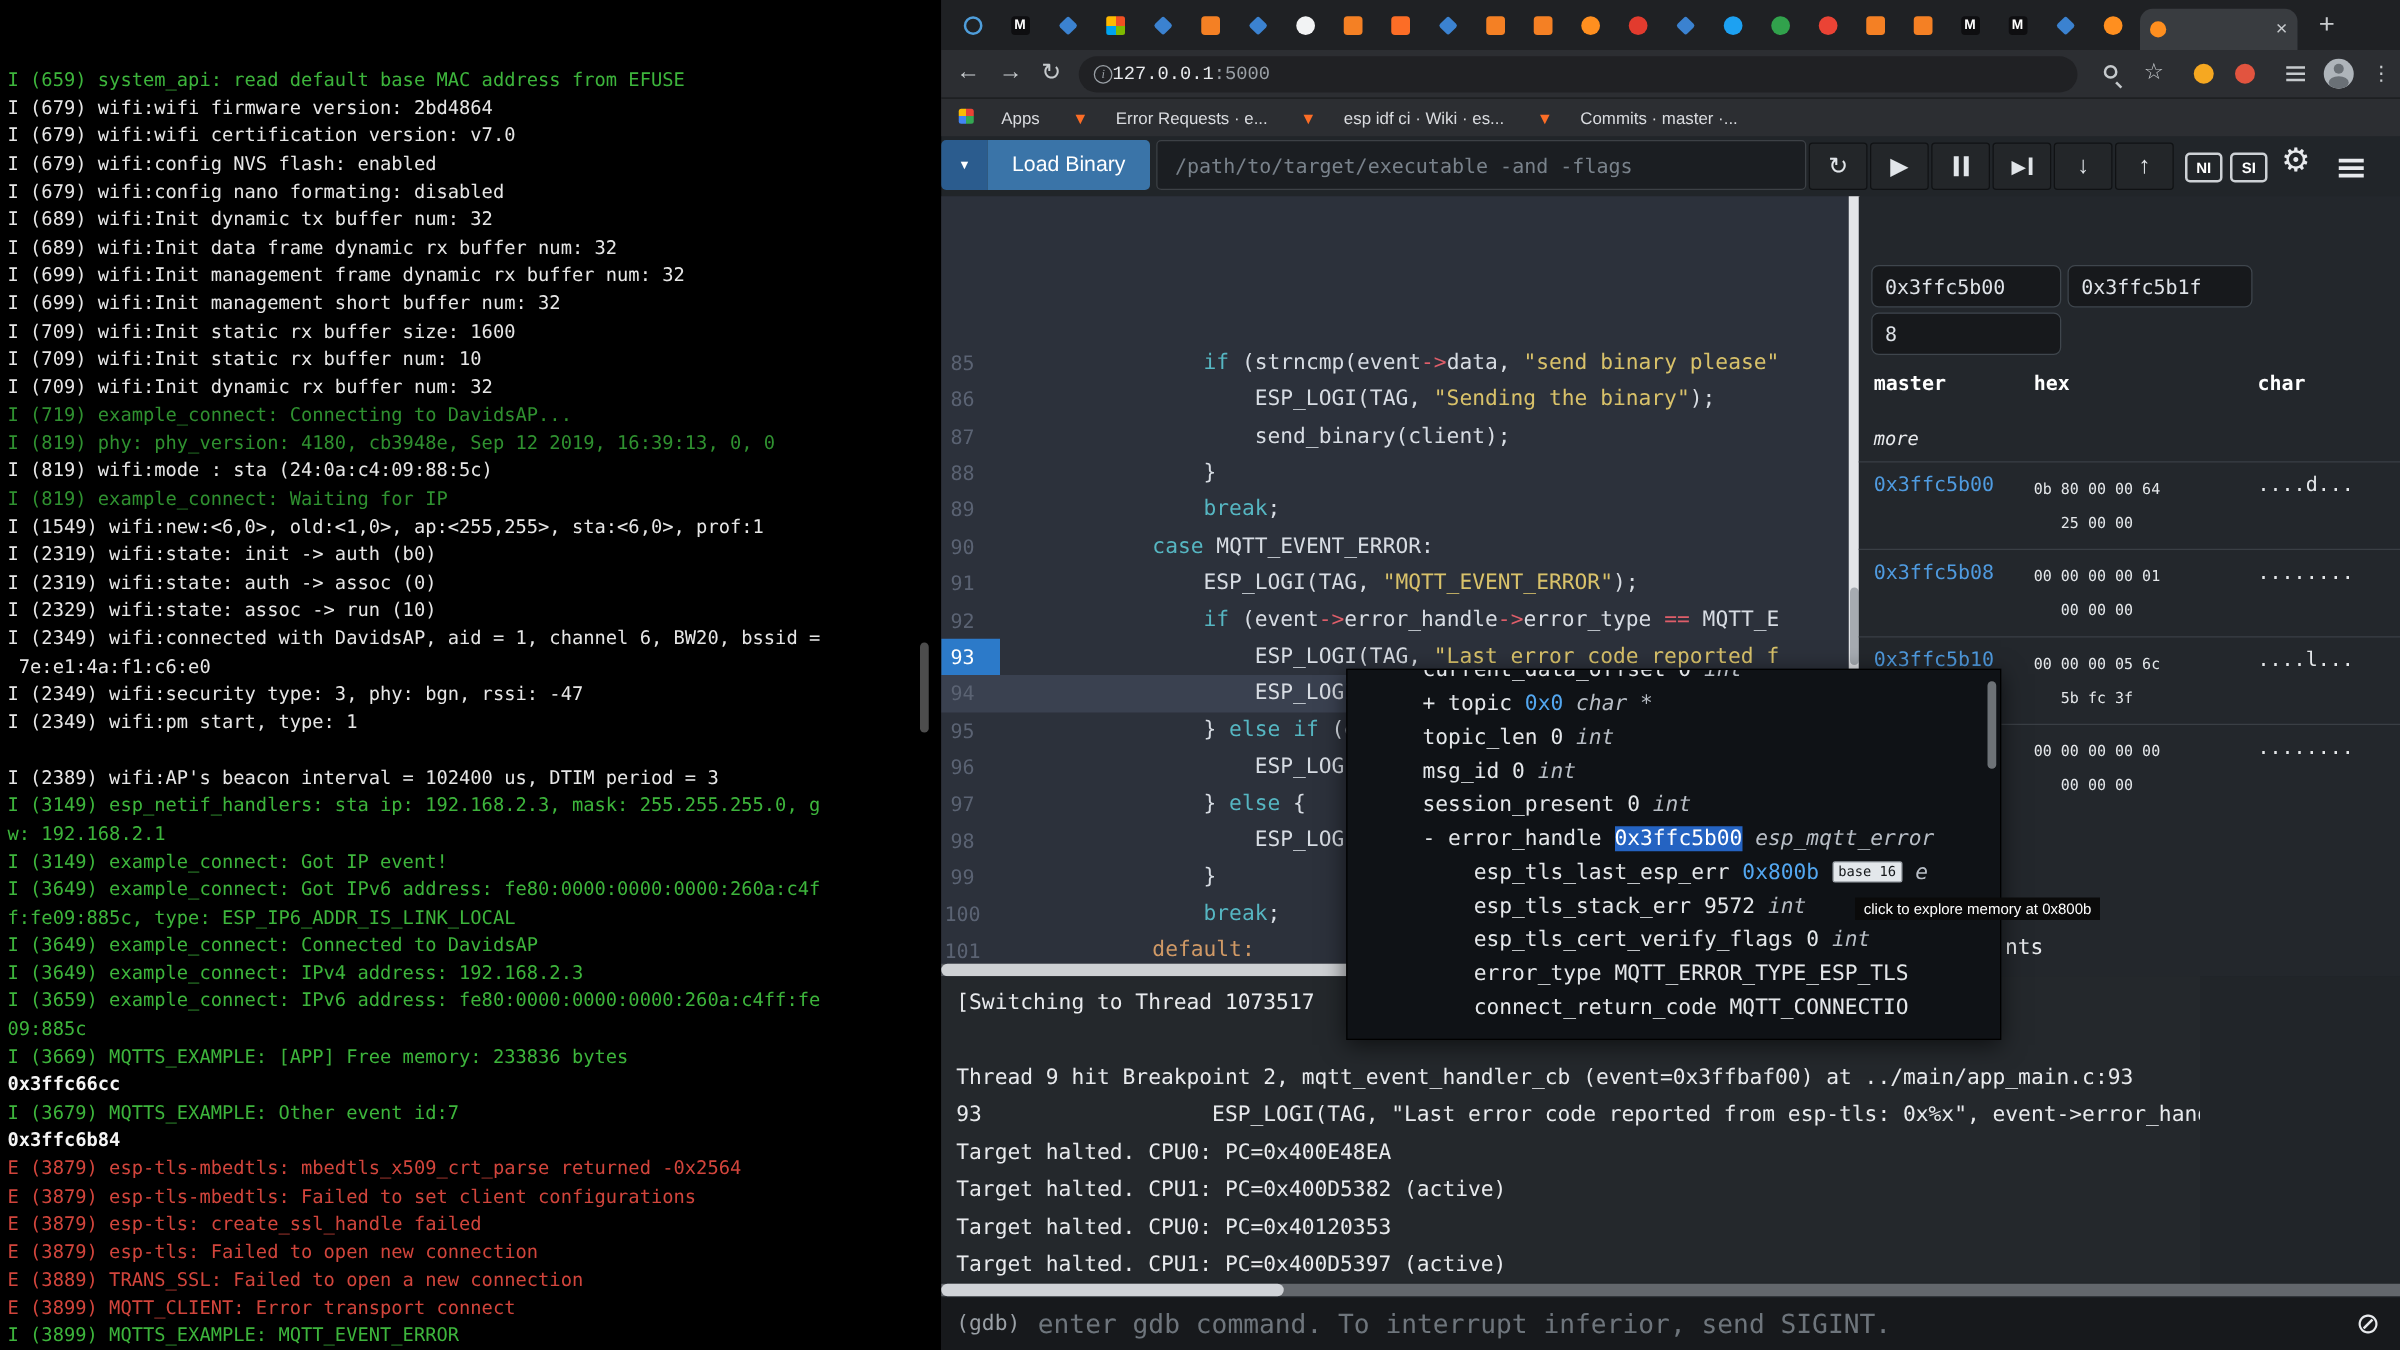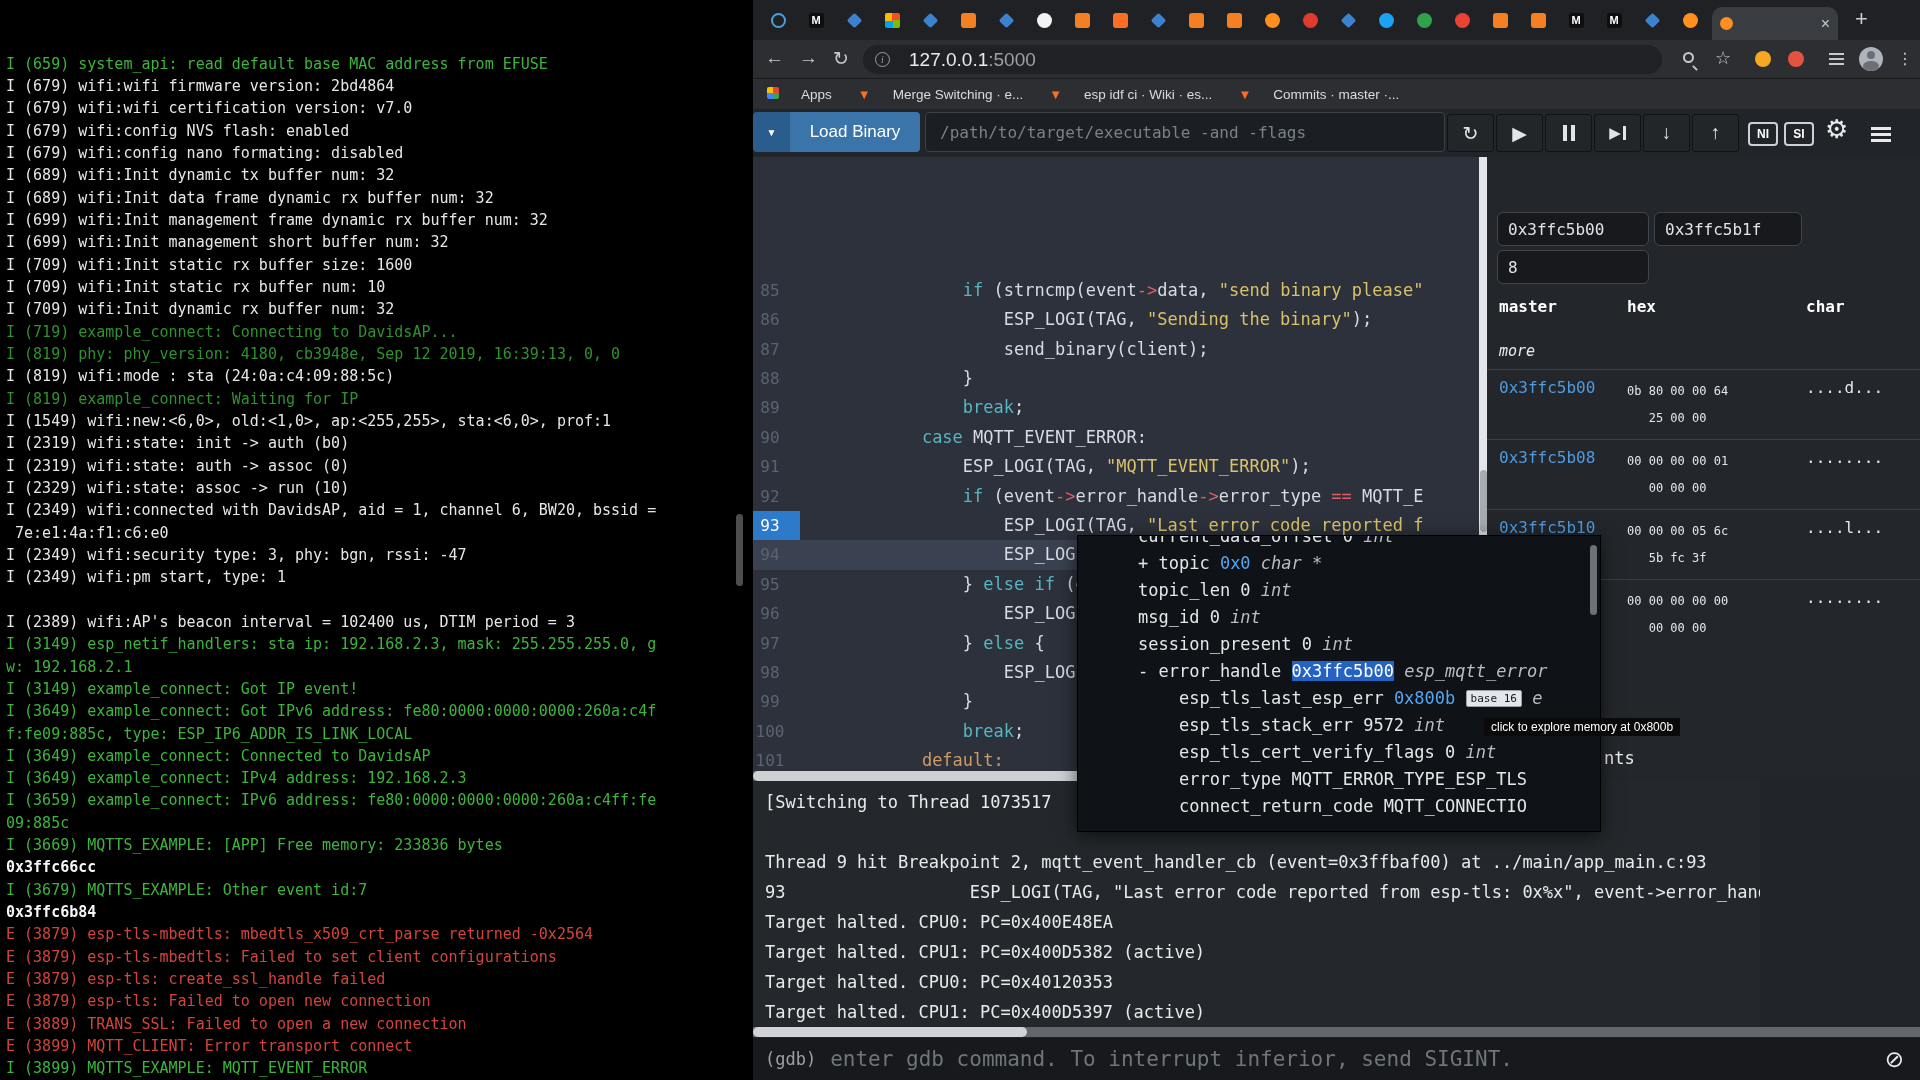--- a/index.html
+++ b/index.html
@@ -32,21 +32,21 @@
   .favl { position:absolute; left:0; top:0; width:15px; height:15px; color:#fff; font-size:11px; font-weight:bold; display:flex; align-items:center; justify-content:center; }
   .activetab { position:absolute; left:959px; top:7px; width:126px; height:33px; background:#393c40; border-radius:10px 10px 0 0; display:flex; align-items:center; padding:0 8px; }
   .activetab .fav { width:13px; height:13px; }
   .tabclose { margin-left:auto; color:#c8cbce; font-size:16px; line-height:16px; }
   .newtab { position:absolute; left:1102px; top:6px; color:#c8cbce; font-size:22px; }
 
   .urlrow { position:absolute; left:0; top:40px; width:1167px; height:38px; background:#2c2e32; }
   .navico { position:absolute; top:7px; color:#c6cacd; font-size:19px; }
   .urlpill { position:absolute; left:110px; top:5px; width:799px; height:29px; background:#202124; border-radius:15px; display:flex; align-items:center; padding-left:12px; }
   .infoico { width:15px; height:15px; border:1.5px solid #9aa0a6; border-radius:50%; color:#9aa0a6; font-size:10px; display:flex; align-items:center; justify-content:center; font-family:"Liberation Serif",serif; font-style:italic; }
-  .urltext { margin-left:19px; font-size:19px; color:#e8eaed; }
+  .urltext { margin-left:0; font-size:15px; color:#e8eaed;font-family:Liberation Mono, monospace; }
   .urlport { color:#9aa0a6; }
   .magico { position:absolute; left:930px; top:12px; width:11px; height:11px; border:2px solid #c6cacd; border-radius:50%; }
   .magico:after { content:""; position:absolute; left:9px; top:11px; width:2px; height:6px; background:#c6cacd; transform:rotate(-45deg); }
   .starico { position:absolute; left:962px; top:7px; color:#c6cacd; font-size:18px; }
   .extico { position:absolute; top:11px; width:16px; height:16px; border-radius:50%; }
   .listico { position:absolute; left:1076px; top:13px; width:15px; height:2px; background:#c6cacd; box-shadow:0 5px 0 #c6cacd, 0 10px 0 #c6cacd; }
   .avatar { position:absolute; left:1106px; top:7px; width:24px; height:24px; border-radius:50%; background:#aeb4ba; overflow:hidden; }
   .avatar:before { content:""; position:absolute; left:8px; top:4px; width:8px; height:8px; border-radius:50%; background:#6a7076; }
   .avatar:after { content:""; position:absolute; left:4px; top:14px; width:16px; height:10px; border-radius:50%; background:#6a7076; }
   .dots3 { position:absolute; left:1144px; top:9px; color:#c6cacd; font-size:16px; }
@@ -243,21 +243,21 @@
     <span class="dots3">⋮</span>
   </div>
 
   <div class="bmrow">
       <div class="bmitem">
         <span class="bm-apps"></span>
         <span>Apps</span>
       </div>
       <div class="bmitem">
         <span class="bm-gitlab">▼</span>
-        <span>Merge Switching · e...</span>
+        <span>Error Requests · e...</span>
       </div>
       <div class="bmitem">
         <span class="bm-gitlab">▼</span>
         <span>esp idf ci · Wiki · es...</span>
       </div>
       <div class="bmitem">
         <span class="bm-gitlab">▼</span>
         <span>Commits · master ·...</span>
       </div>
     </div>

